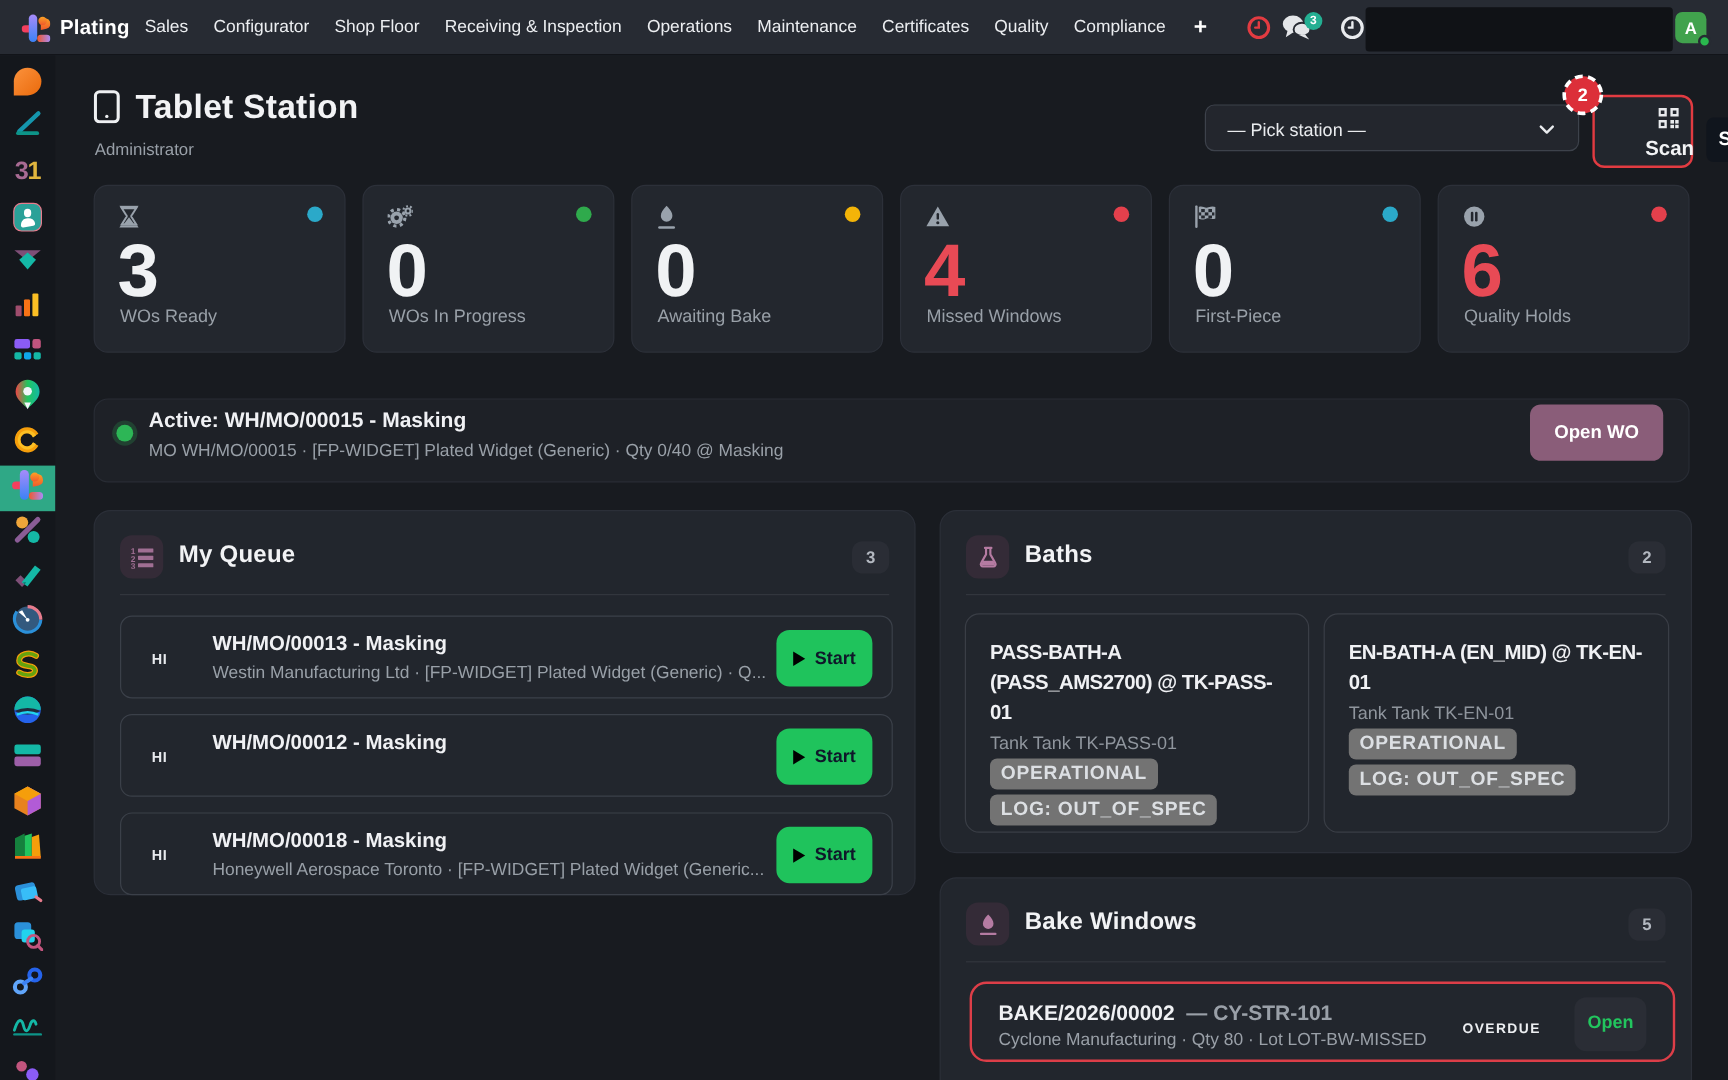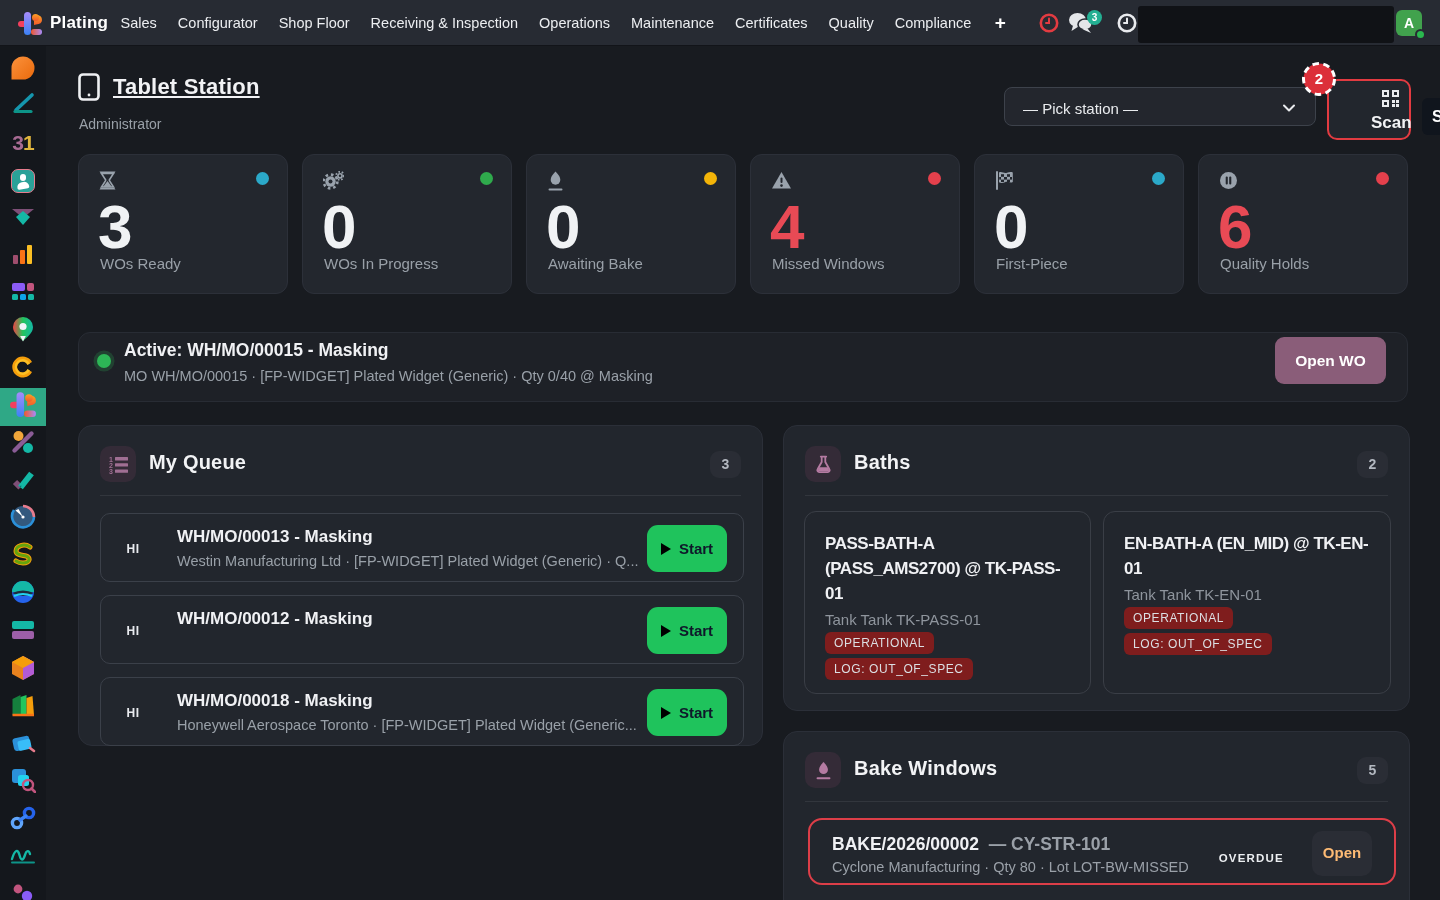--- a/index.html
+++ b/index.html
@@ -13,21 +13,21 @@
 .menu a { color:#eceef1; font-size:14.5px; padding:0 10.5px; text-decoration:none; white-space:nowrap; }
 .menu .plus { color:#fff; font-size:19px; font-weight:bold; padding:0 13px; }
 .searchbox { position:absolute; left:1138px; top:6px; width:256px; height:37px; background:#101216; border-radius:3px; }
 .avatar { position:absolute; left:1396px; top:10px; width:26px; height:26px; background:#41a24d; border-radius:6px; color:#fff; font-weight:bold; font-size:14px; text-align:center; line-height:26px; }
 .avatar .st { position:absolute; right:-4px; bottom:-4px; width:11px; height:11px; border-radius:50%; background:#2ab84e; border:2px solid #272b33; }
 .side { position:absolute; left:0; top:46px; width:46px; height:854px; background:#14171c; z-index:4; }
 .sicon { position:absolute; left:50%; transform:translate(-50%,-50%); }
 .sel-block { position:absolute; left:0; top:342px; width:46px; height:38px; background:#2fa886; }
 .main { position:absolute; left:46px; top:46px; width:1394px; height:854px; }
 .ph-title { position:absolute; left:32px; top:27px; display:flex; align-items:center; }
-.ph-title h1 { color:#f2f3f5; font-size:22px; font-weight:bold; margin-left:13px; letter-spacing:0.2px;text-decoration:underline; }
+.ph-title h1 { color:#f2f3f5; font-size:28px; font-weight:bold; margin-left:13px; letter-spacing:0.2px; }
 .ph-sub { position:absolute; left:33px; top:70px; color:#99a0a8; font-size:14px; }
 .pick { position:absolute; left:958px; top:41px; width:312px; height:39px; background:#23262d; border:1px solid #3d424b; border-radius:8px; color:#e9ebee; font-size:15px; line-height:41px; padding-left:18px; }
 .pick svg { position:absolute; right:18px; top:12px; }
 .scanbtn { position:absolute; left:1281px; top:33px; width:84px; height:61px; background:#22262d; border:2px solid #e23b41; border-radius:10px; text-align:center;padding-left:42px; }
 .scanbtn .sl { color:#f2f3f5; font-weight:bold; font-size:17px; margin-top:2px; }
 .sbtn { position:absolute; left:1376px; top:52px; width:40px; height:37px; background:#10151d; border-radius:6px; color:#fff; font-weight:bold; font-size:16px; line-height:37px; padding-left:10px; }
 .stats { position:absolute; left:32px; top:108px; width:1330px; display:grid; grid-template-columns:repeat(6,1fr); gap:14px; }
 .stat { height:140px; background:#23272e; border:1px solid #2c3039; border-radius:12px; position:relative; padding:18px 21px; }
 .stat .dot { position:absolute; right:18px; top:17px; width:13px; height:13px; border-radius:50%; }
 .stat .sic { position:absolute; left:20px; top:16px; }
@@ -50,28 +50,28 @@
 .qitem .hi { position:absolute; left:17px; top:28px; width:30px; text-align:center; color:#e8eaee; font-size:12px; font-weight:bold; letter-spacing:0.5px; }
 .qitem .qt { position:absolute; left:76px; top:13px; color:#f0f1f4; font-size:17px; font-weight:bold; }
 .qitem .qs { position:absolute; left:76px; top:39px; color:#99a0a8; font-size:14.5px; white-space:nowrap; width:468px; overflow:hidden; }
 .startbtn { position:absolute; right:16px; top:11px; width:80px; height:47px; background:#1fc35c; border-radius:11px; color:#0f172a; font-weight:bold; font-size:15px; display:flex; align-items:center; justify-content:center; gap:8px; }
 .startbtn .tri { width:0; height:0; border-left:10px solid #000; border-top:6.5px solid transparent; border-bottom:6.5px solid transparent; }
 .baths { left:737px; top:379px; width:627px; height:286px; }
 .bsub { position:absolute; top:85px; height:183px; border:1px solid #3a3e46; border-radius:12px; padding:19px 20px; }
 .bsub .bt { color:#f0f1f4; font-size:17px; font-weight:bold; line-height:25px; letter-spacing:-0.45px; }
 .bsub .tank { color:#8f959d; font-size:15px; margin-top:5px; }
 .chipline { margin-top:4px; }
-.chip { display:inline-block; background:#7f1d1d; border-radius:6px; color:#dcdfe3; font-size:12px; font-weight:normal; letter-spacing:0.6px; padding:4px 9px; }
+.chip { display:inline-block; background:#737373; border-radius:6px; color:#dcdfe3; font-size:16px; font-weight:bold; letter-spacing:0.6px; padding:4px 9px; }
 .bake { left:737px; top:685px; width:627px; height:215px; }
 .bkitem { position:absolute; left:24px; top:86px; width:588px; height:67px; border:2px solid #dd3e48; border-radius:14px; }
 .bkitem .t1 { position:absolute; left:22px; top:14px; font-size:17.5px; font-weight:bold; color:#f0f1f4; white-space:nowrap; }
 .bkitem .t1 span { color:#9aa0a8; }
 .bkitem .t2 { position:absolute; left:22px; top:39px; font-size:14.5px; color:#9aa0a8; white-space:nowrap; }
 .bkitem .ov { position:absolute; right:110px; top:32px; font-size:11.5px; font-weight:bold; color:#eceef1; letter-spacing:1.2px; }
-.bkitem .openbtn { position:absolute; right:22px; top:11px; width:60px; height:45px; background:#2a2d35; border-radius:10px; color:#fdba74; font-weight:bold; font-size:15px; text-align:center; line-height:44px; }
+.bkitem .openbtn { position:absolute; right:22px; top:11px; width:60px; height:45px; background:#2a2d35; border-radius:10px; color:#22c55e; font-weight:bold; font-size:15px; text-align:center; line-height:44px; }
 </style>
 </head>
 <body>
 <div class="nav">
   <div class="nav-inner">
     <div class="logo">
       <svg width="24" height="26" viewBox="0 0 24 26">
         <defs>
           <linearGradient id="lgv" x1="0" y1="0" x2="0" y2="1">
               <stop offset="0" stop-color="#a78bfa"></stop>

